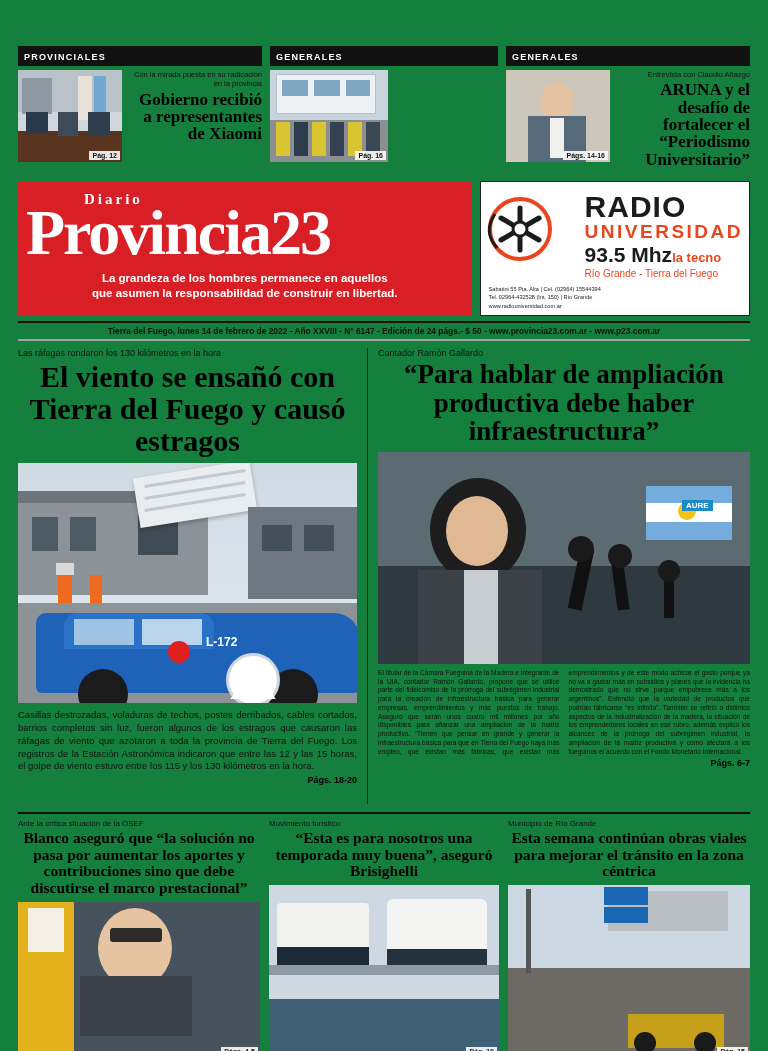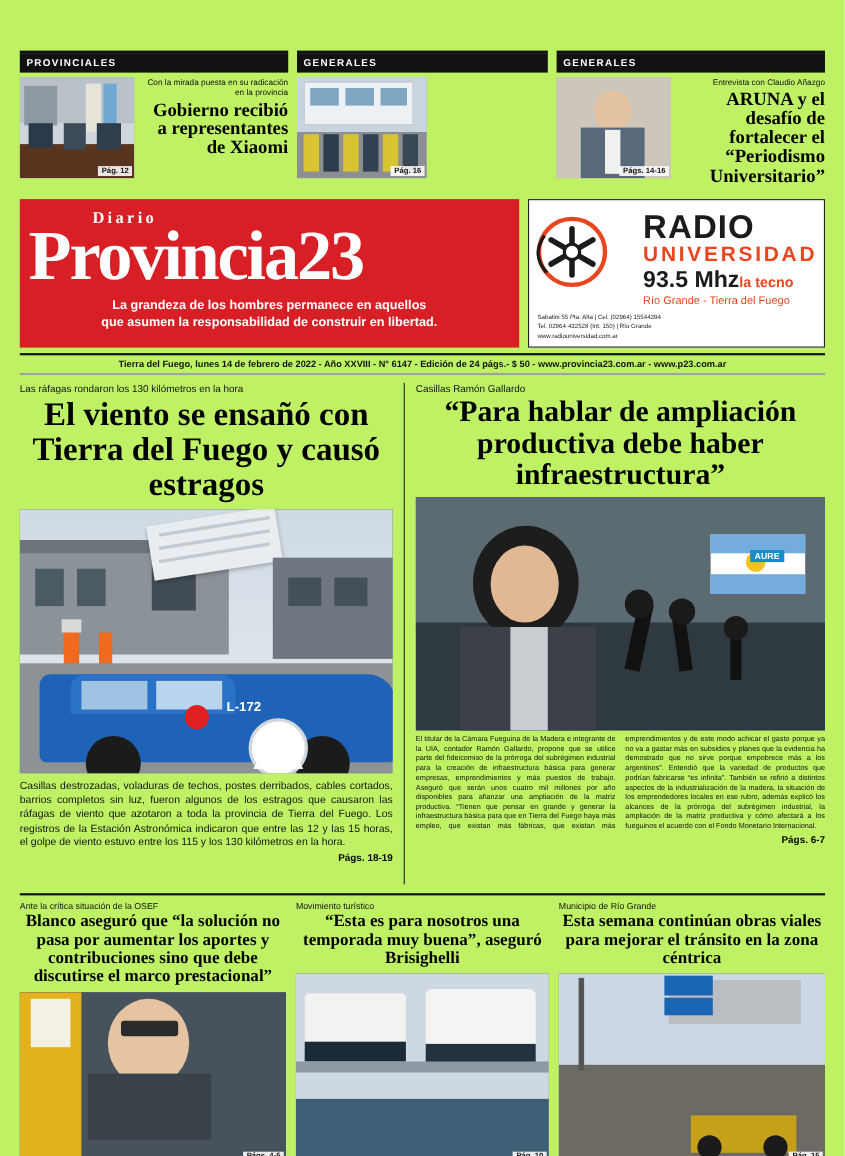--- a/index.html
+++ b/index.html
@@ -4,21 +4,21 @@
 <style>
   * { box-sizing: border-box; }
   html, body {
     margin: 0; padding: 0;
     background: #ffffff;
     font-family: "Liberation Serif", serif;
   }
   .page {
     width: 768px; height: 1051px;
     position: relative;
-    background: #bef264;
+    background: #15803d;
     overflow: hidden;
     padding: 0 18px;
   }
 
   
   .topstrip {
     display: flex;
     gap: 8px;
     padding-top: 46px;
     height: 175px;
@@ -435,27 +435,27 @@
         <div class="rect" style="left:124px;top:156px;width:60px;height:26px;background:#b9d4ec"></div>
         <div class="blob" style="left:60px;top:206px;width:50px;height:50px;background:#1b1b1b"></div>
         <div class="blob" style="left:250px;top:206px;width:50px;height:50px;background:#1b1b1b"></div>
         <div class="blob" style="left:208px;top:190px;width:54px;height:54px;background:#ffffff;border:3px solid #cfd6dc"></div>
         <div class="rect" style="left:212px;top:198px;width:46px;height:38px;background:#ffffff;clip-path:polygon(50% 0,100% 100%,0 100%)"></div>
         <div class="blob" style="left:150px;top:178px;width:22px;height:22px;background:#e02020"></div>
         <div style="position:absolute;left:188px;top:172px;font-family:'Liberation Sans',sans-serif;font-weight:bold;font-size:12px;color:#ffffff;">L-172</div>
       </div>
 
       <div class="lead-text">Casillas destrozadas, voladuras de techos, postes derribados, cables cortados, barrios completos sin luz, fueron algunos de los estragos que causaron las ráfagas de viento que azotaron a toda la provincia de Tierra del Fuego. Los registros de la Estación Astronómica indicaron que entre las 12 y las 15 horas, el golpe de viento estuvo entre los 115 y los 130 kilómetros en la hora.</div>
-      <div class="pagref">Págs. 18-19</div>
+      <div class="pagref">Págs. 18-20</div>
     </div>
 
     <div class="vrule"></div>
 
     <div class="col-right">
-      <div class="r-kicker">Casillas Ramón Gallardo</div>
+      <div class="r-kicker">Contador Ramón Gallardo</div>
       <div class="r-head">“Para hablar de ampliación productiva debe haber infraestructura”</div>
 
       <div class="r-photo">
         <div class="sky" style="background:#4e5a62"></div>
         <div class="rect" style="left:0;top:0;width:100%;height:56%;background:#5c6a72"></div>
         <div class="rect" style="left:0;bottom:0;width:100%;height:46%;background:#2f3940"></div>
 
         <div class="blob" style="left:52px;top:26px;width:96px;height:104px;background:#1d1d1d"></div>
         <div class="blob" style="left:68px;top:44px;width:62px;height:70px;background:#e0b894"></div>
         <div class="rect" style="left:40px;top:118px;width:124px;height:96px;background:#3b4146"></div>

